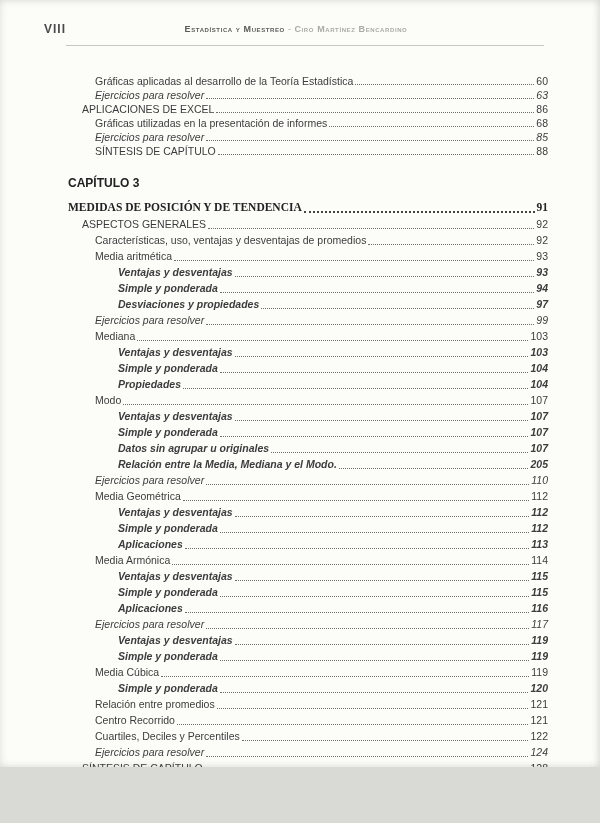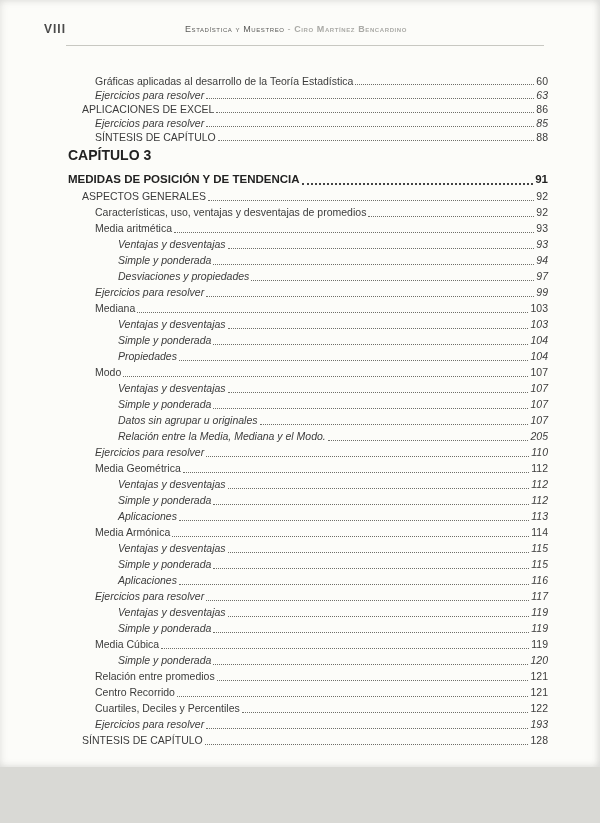--- a/index.html
+++ b/index.html
@@ -33,21 +33,21 @@
     letter-spacing: 1px;
     color: #4a4a4a;
   }
   .header-center {
     text-align: center;
     font-size: 9px;
     font-variant: small-caps;
     letter-spacing: 0.6px;
     padding-top: 2px;
   }
-  .header-title { font-weight: normal; color: #5a5a58; }
+  .header-title { font-weight: bold; color: #5a5a58; }
   .header-sep   { color: #a8a8a4; margin: 0 3px; }
   .header-author{ font-weight: bold; color: #aaaaa6; }
   .header-rule {
     position: absolute;
     top: 45px;
     left: 66px;
     right: 56px;
     border-top: 1px solid #c8c8c2;
   }
   
@@ -69,32 +69,33 @@
   .dots {
     flex: 1 1 auto;
     min-width: 8px;
     border-bottom: 1px dotted #6e6e68;
     margin: 0 2px 3px 2px;
   }
   .italic { font-style: italic; }
   .lvl0 { padding-left: 0; }
   .lvl1 { padding-left: 14px; }
   .lvl2 { padding-left: 27px; }
-  .lvl3 { padding-left: 50px; }
+  .lvl3 { padding-left: 50px; font-weight: bold; }
   .bold {
     font-weight: bold;
     font-size: 11.5px;
     line-height: 17px !important;
     color: #222;
+    font-family: Liberation Serif, serif;
   }
   .bold .dots { border-bottom: 2px dotted #444; margin-bottom: 3px; }
   .chapter-heading {
-    margin-top: 4px;
+    margin-top: 18px;
     margin-bottom: 9px;
-    font-size: 14px;
+    font-size: 12px;
     font-weight: bold;
     line-height: 14px;
     color: #222;
   }
   .scan-artifact {
     position: absolute;
     left: 358px;
     top: 808px;
     width: 70px;
     height: 7px;
@@ -126,20 +127,25 @@
         <div class="toc-row lvl2 italic">
           <span class="toc-text">Ejercicios para resolver</span>
           <span class="dots"></span>
           <span class="toc-page">63</span>
         </div>
         <div class="toc-row lvl1">
           <span class="toc-text">APLICACIONES DE EXCEL</span>
           <span class="dots"></span>
           <span class="toc-page">86</span>
         </div>
+        <div class="toc-row lvl2">
+          <span class="toc-text">Gráficas utilizadas en la presentación de informes</span>
+          <span class="dots"></span>
+          <span class="toc-page">68</span>
+        </div>
         <div class="toc-row lvl2 italic">
           <span class="toc-text">Ejercicios para resolver</span>
           <span class="dots"></span>
           <span class="toc-page">85</span>
         </div>
         <div class="toc-row lvl2">
           <span class="toc-text">SÍNTESIS DE CAPÍTULO</span>
           <span class="dots"></span>
           <span class="toc-page">88</span>
         </div>
@@ -312,21 +318,21 @@
           <span class="toc-page">121</span>
         </div>
         <div class="toc-row lvl2">
           <span class="toc-text">Cuartiles, Deciles y Percentiles</span>
           <span class="dots"></span>
           <span class="toc-page">122</span>
         </div>
         <div class="toc-row lvl2 italic">
           <span class="toc-text">Ejercicios para resolver</span>
           <span class="dots"></span>
-          <span class="toc-page">193</span>
+          <span class="toc-page">124</span>
         </div>
         <div class="toc-row lvl1">
           <span class="toc-text">SÍNTESIS DE CAPÍTULO</span>
           <span class="dots"></span>
           <span class="toc-page">128</span>
         </div>
       </div>
   </div>
 
   <div class="scan-artifact"></div>

